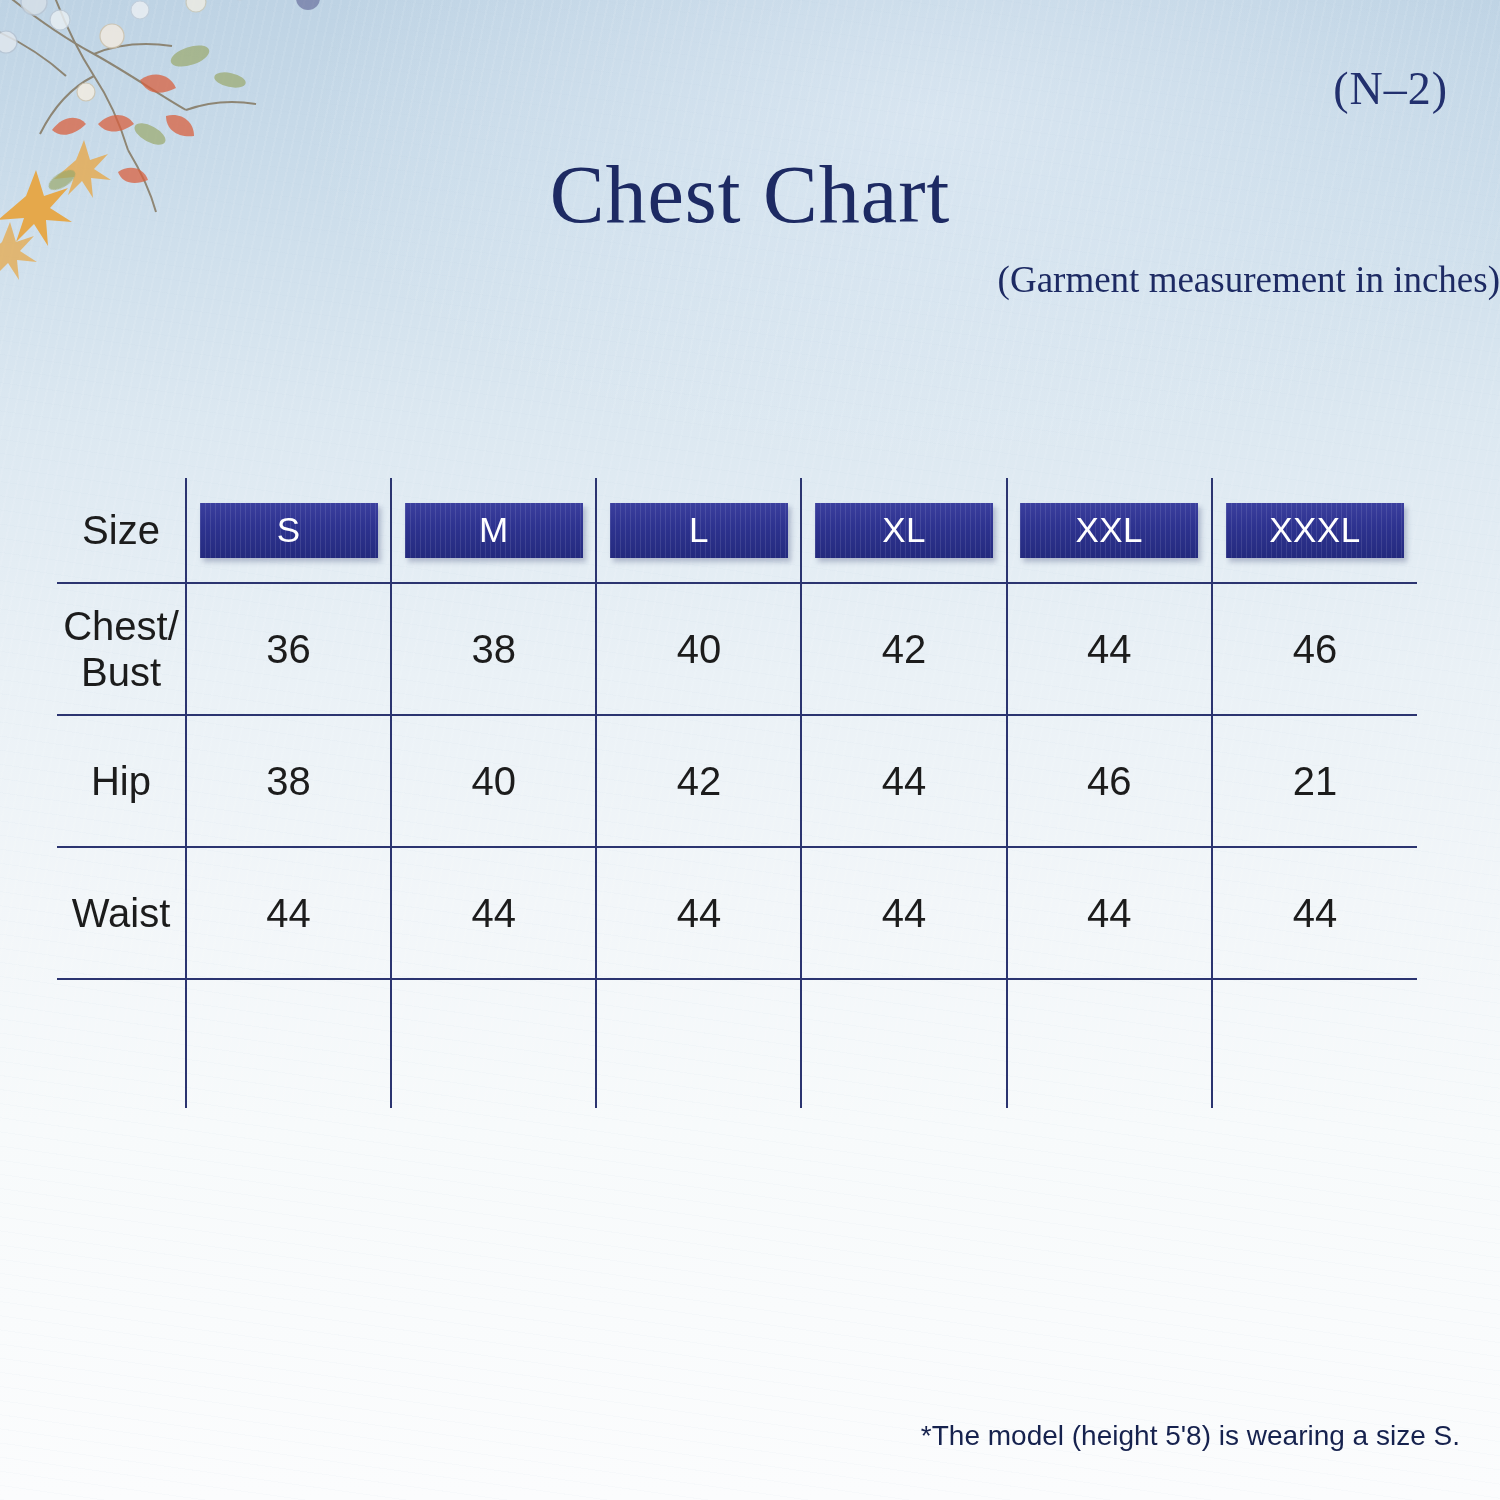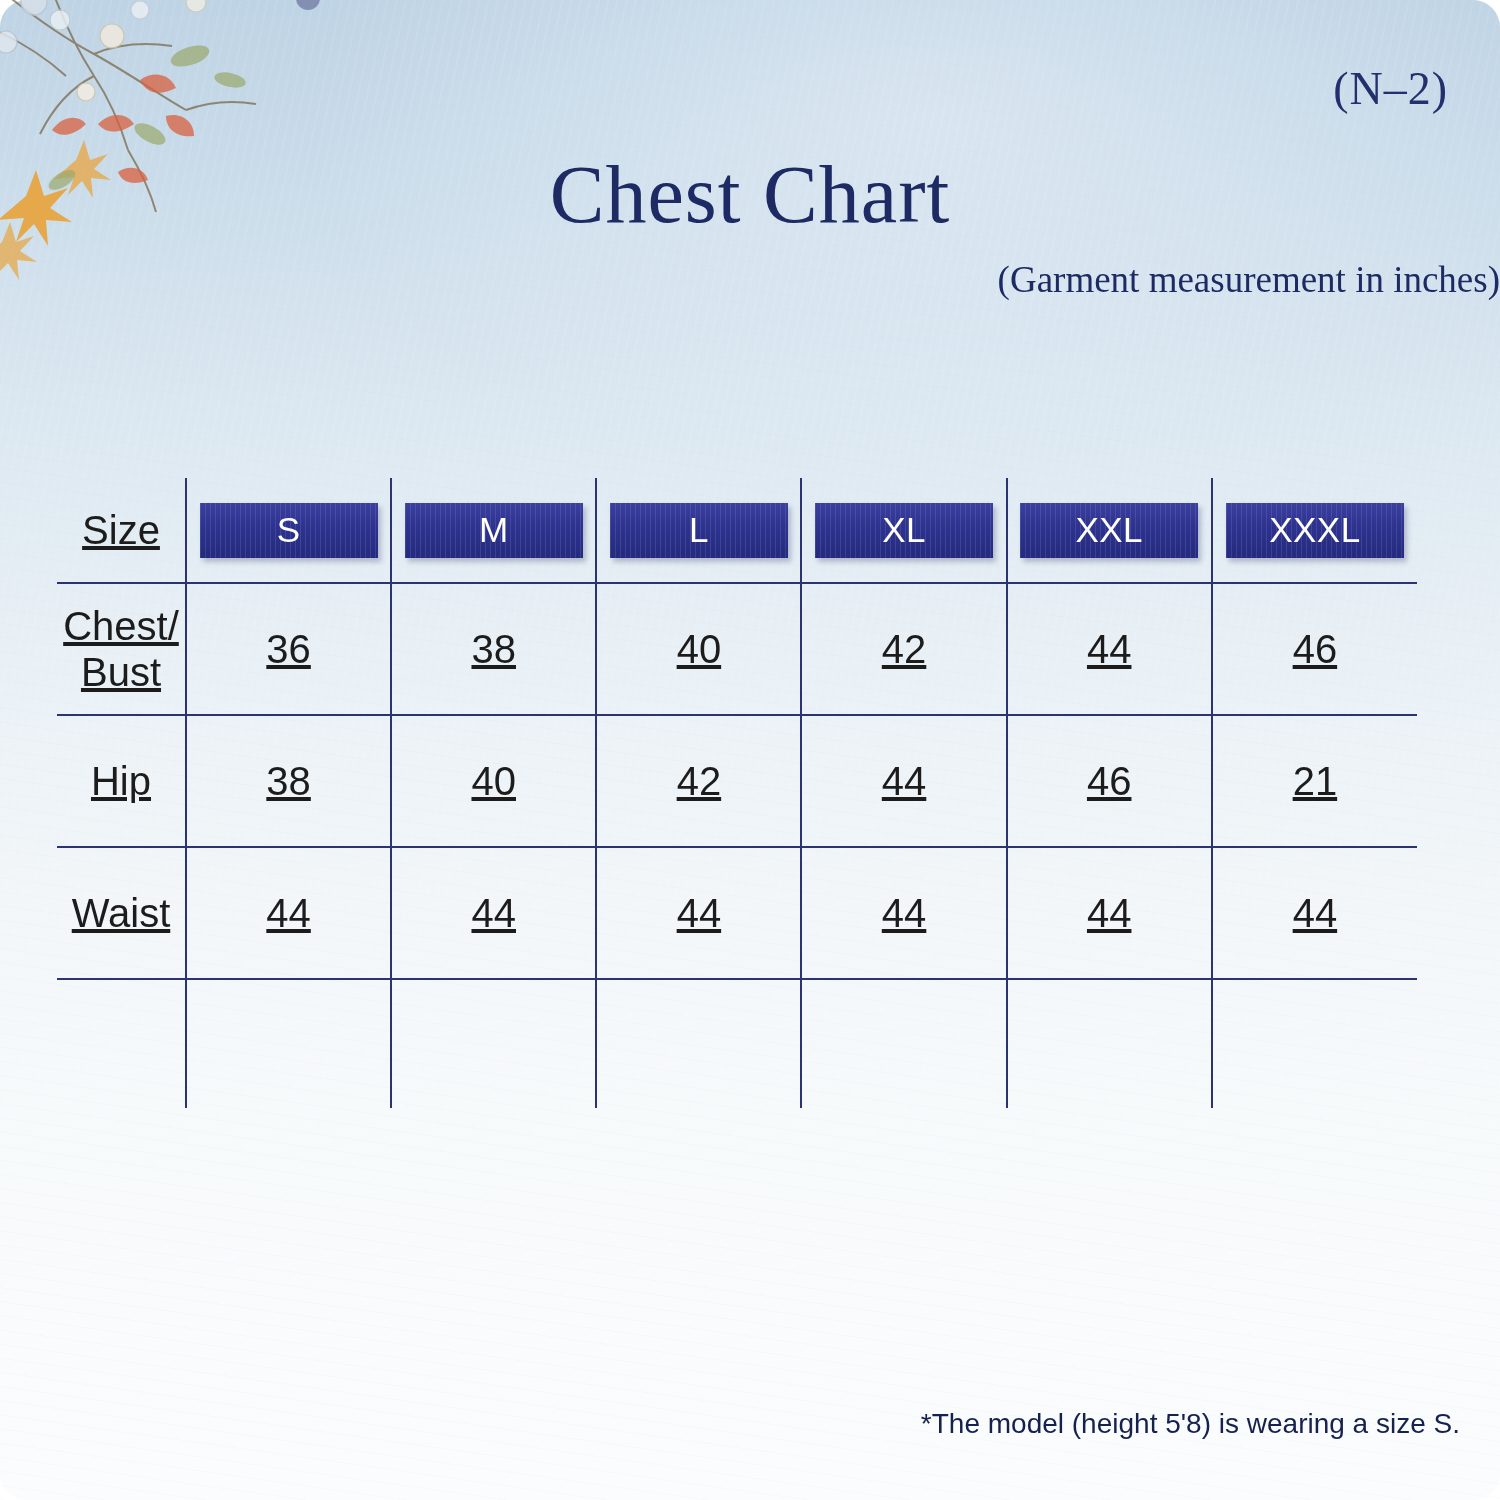--- a/index.html
+++ b/index.html
@@ -12,21 +12,20 @@
     font-family: "Liberation Sans", sans-serif;
     overflow: hidden;
   }
   .page {
     position: relative;
     width: 1500px;
     height: 1500px;
     background:
       radial-gradient(ellipse 900px 500px at 62% 8%, rgba(232,240,248,0.55) 0%, rgba(232,240,248,0) 70%),
       linear-gradient(180deg, #bed3e4 0%, #cadcea 12%, #dce8f1 28%, #eaf1f6 45%, #f2f6f9 60%, #f7fafb 75%, #fbfcfd 100%);
-    border-radius: 27px;
   }
   
   .texture {
     position: absolute;
     inset: 0;
     background:
       repeating-linear-gradient(102deg, rgba(255,255,255,0.07) 0px, rgba(255,255,255,0.07) 2px, rgba(255,255,255,0) 2px, rgba(255,255,255,0) 9px),
       repeating-linear-gradient(8deg, rgba(180,200,218,0.06) 0px, rgba(180,200,218,0.06) 1px, rgba(255,255,255,0) 1px, rgba(255,255,255,0) 14px);
     pointer-events: none;
   }
@@ -90,21 +89,20 @@
   table.size-table td {
     border-bottom: 2px solid #2b3470;
     border-right: 2px solid #2b3470;
     text-align: center;
     vertical-align: middle;
     color: #1c1c1c;
     font-size: 40px;
     font-family: "Liberation Sans", sans-serif;
     font-weight: 300;
     padding: 0;
-    text-decoration: underline;
   }
   table.size-table tr td:last-child {
     border-right: none;
   }
   table.size-table tr:last-child td {
     border-bottom: none;
   }
   .rowlabel {
     width: 128px;
     font-size: 30px;
@@ -136,21 +134,21 @@
     font-weight: 400;
     letter-spacing: 0.5px;
     box-shadow: 3px 4px 5px rgba(40,50,100,0.28);
     line-height: 1;
   }
 
   
   .footnote {
     position: absolute;
     right: 40px;
-    bottom: 60px;
+    bottom: 48px;
     font-size: 28px;
     color: #16224e;
     font-family: "Liberation Sans", sans-serif;
   }
 </style>
 </head>
 <body>
 
 <div class="page">
   <div class="texture"></div>

